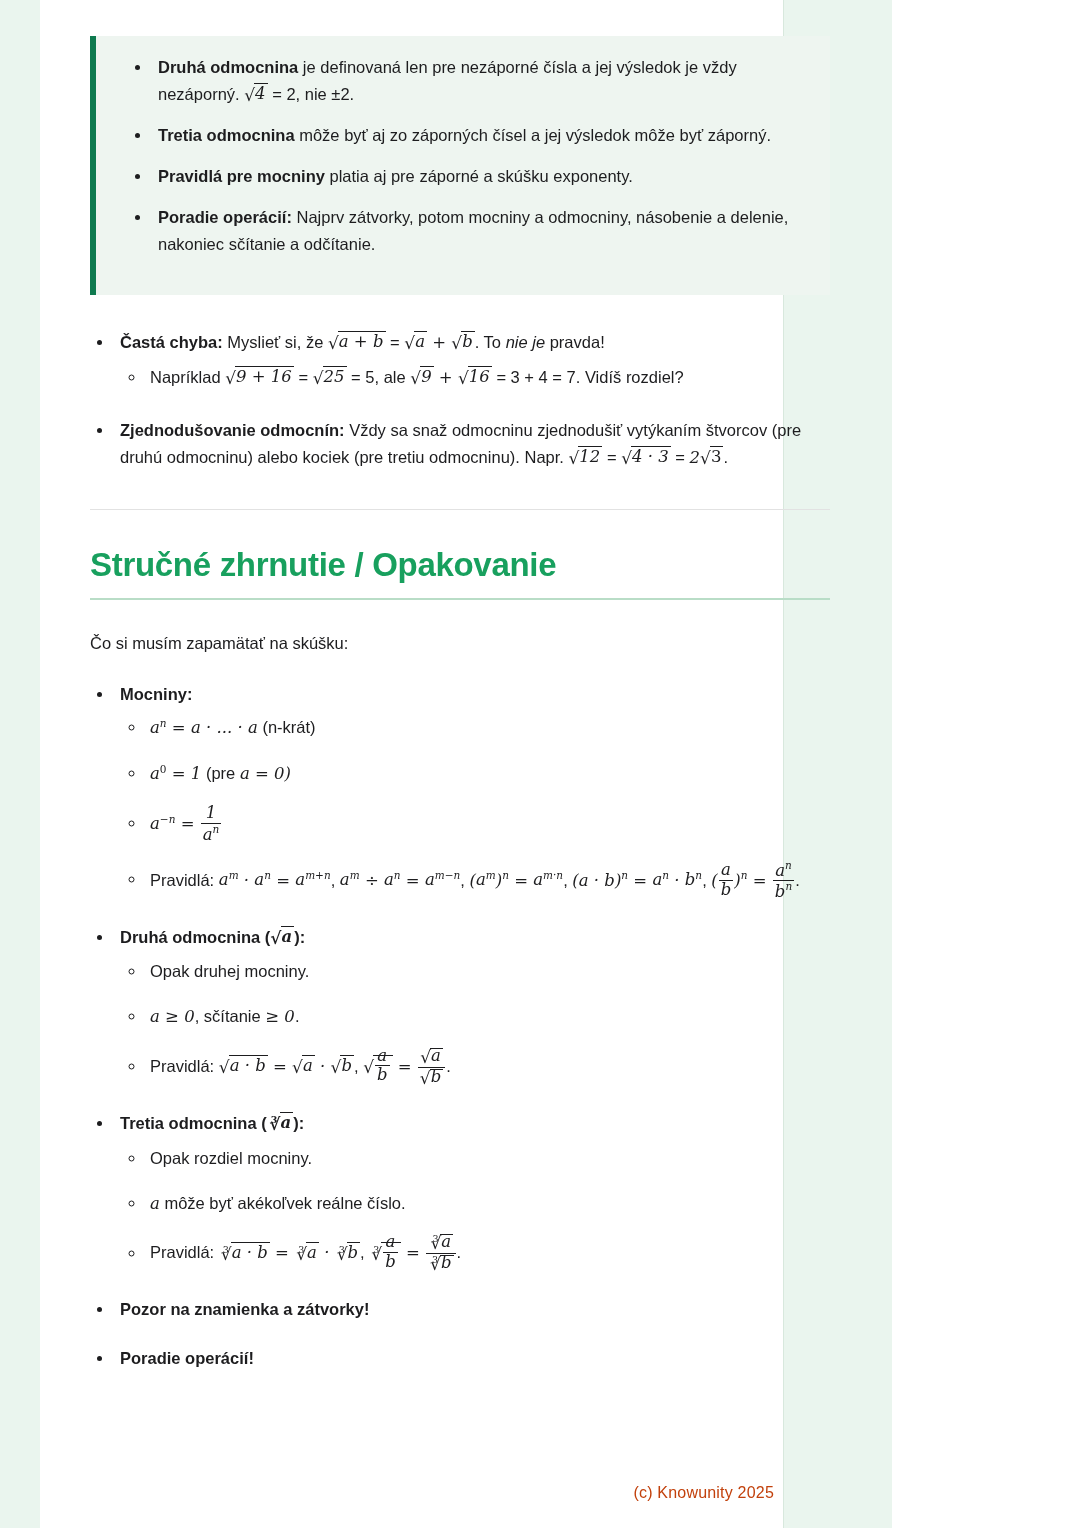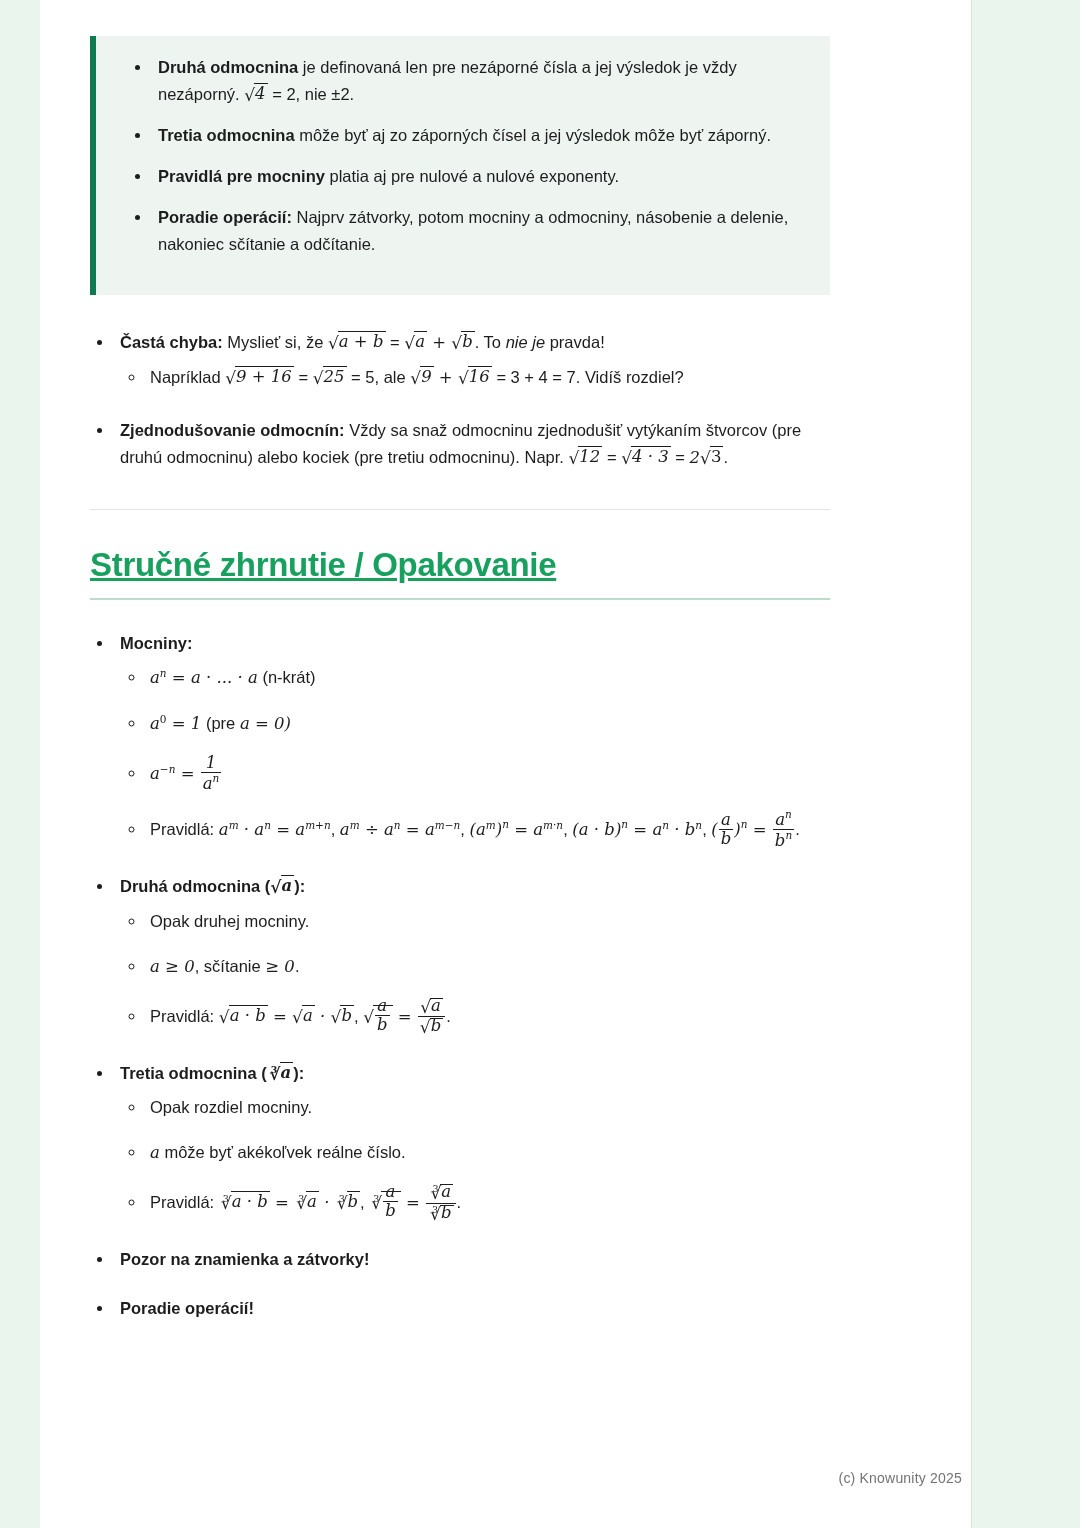--- a/index.html
+++ b/index.html
@@ -11,21 +11,21 @@
     height: 1528px;
     background: #ffffff;
     font-family: "Liberation Sans", sans-serif;
     color: #1d1d1f;
     position: relative;
     overflow: hidden;
   }
   .page {
     position: absolute;
     left: 0; top: 0;
-    width: 1080px;
+    width: 892px;
     height: 1528px;
     background: #ffffff;
   }
   
   .margin-left {
     position: absolute;
     left: 0; top: 0;
     width: 40px; height: 1528px;
     background: #eaf5ee;
   }
@@ -151,43 +151,42 @@
     margin: 38px 0 36px 0;
     width: 740px;
   }
 
   h2.section-title {
     color: #18a05e;
     font-size: 33px;
     font-weight: 700;
     margin: 0 0 14px 0;
     letter-spacing: -0.3px;
-    text-decoration: underline;
   }
   .title-rule {
     border: 0;
     border-top: 2px solid #b9ddc7;
     margin: 0 0 30px 0;
     width: 740px;
   }
   p.lead {
     font-size: 16.5px;
     line-height: 1.6;
     margin: 0 0 24px 0;
   }
   ul.summary { padding-left: 24px; }
   ul.summary > li { margin-bottom: 22px; }
   ul.summary ul.inner > li { margin-bottom: 16px; }
 
   .watermark {
     position: absolute;
     right: 118px;
-    bottom: 42px;
-    font-size: 14px;
-    color: #737373;
+    bottom: 26px;
+    font-size: 16px;
+    color: #c2410c;
     letter-spacing: 0.2px;
   }
 </style>
 </head>
 <body>
 
 <div class="page">
 
   <div class="margin-left"></div>
   <div class="margin-right"></div>
@@ -200,21 +199,21 @@
 
         <li>
           <b>Druhá odmocnina</b><span> je definovaná len pre nezáporné čísla a jej výsledok je vždy nezáporný. </span><span class="rad"><span class="sign">√</span><span class="body">4</span></span><span> = 2, nie ±2.</span>
         </li>
 
         <li>
           <b>Tretia odmocnina</b><span> môže byť aj zo záporných čísel a jej výsledok môže byť záporný.</span>
         </li>
 
         <li>
-          <b>Pravidlá pre mocniny</b><span> platia aj pre nulové a nulové exponenty.</span>
+          <b>Pravidlá pre mocniny</b><span> platia aj pre záporné a skúšku exponenty.</span>
         </li>
 
         <li>
           <b>Poradie operácií:</b><span> Najprv zátvorky, potom mocniny a odmocniny, násobenie a delenie, nakoniec sčítanie a odčítanie.</span>
         </li>
 
       </ul>
     </div>
 
     <ul class="outer">
@@ -232,20 +231,21 @@
         <b>Zjednodušovanie odmocnín:</b><span> Vždy sa snaž odmocninu zjednodušiť vytýkaním štvorcov (pre druhú odmocninu) alebo kociek (pre tretiu odmocninu). Napr. </span><span class="rad"><span class="sign">√</span><span class="body"><span class="math up">12</span></span></span><span> = </span><span class="rad"><span class="sign">√</span><span class="body"><span class="math up">4 · 3</span></span></span><span> = </span><span class="math up">2<span class="rad"><span class="sign">√</span><span class="body"><span class="math up">3</span></span></span></span><span>.</span>
       </li>
 
     </ul>
 
     <hr class="sep">
 
     <h2 class="section-title">Stručné zhrnutie / Opakovanie</h2>
     <hr class="title-rule">
 
+    <p class="lead">Čo si musím zapamätať na skúšku:</p>
 
     <ul class="outer summary">
 
       <li>
         <b>Mocniny:</b>
         <ul class="inner">
           <li>
             <span class="math">a<sup class="pw">n</sup></span><span class="math up"> = </span><span class="math">a</span><span class="math up"> · ... · </span><span class="math">a</span><span> (n-krát)</span>
           </li>
           <li>

